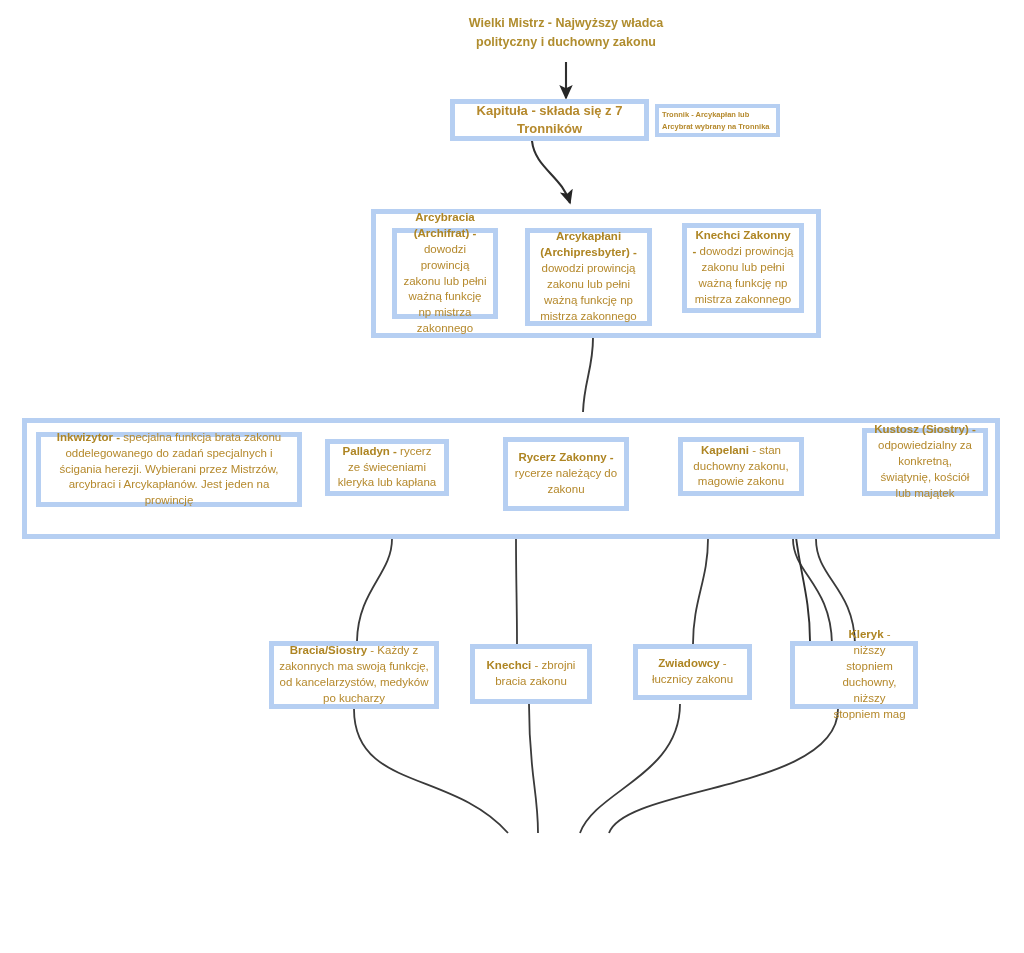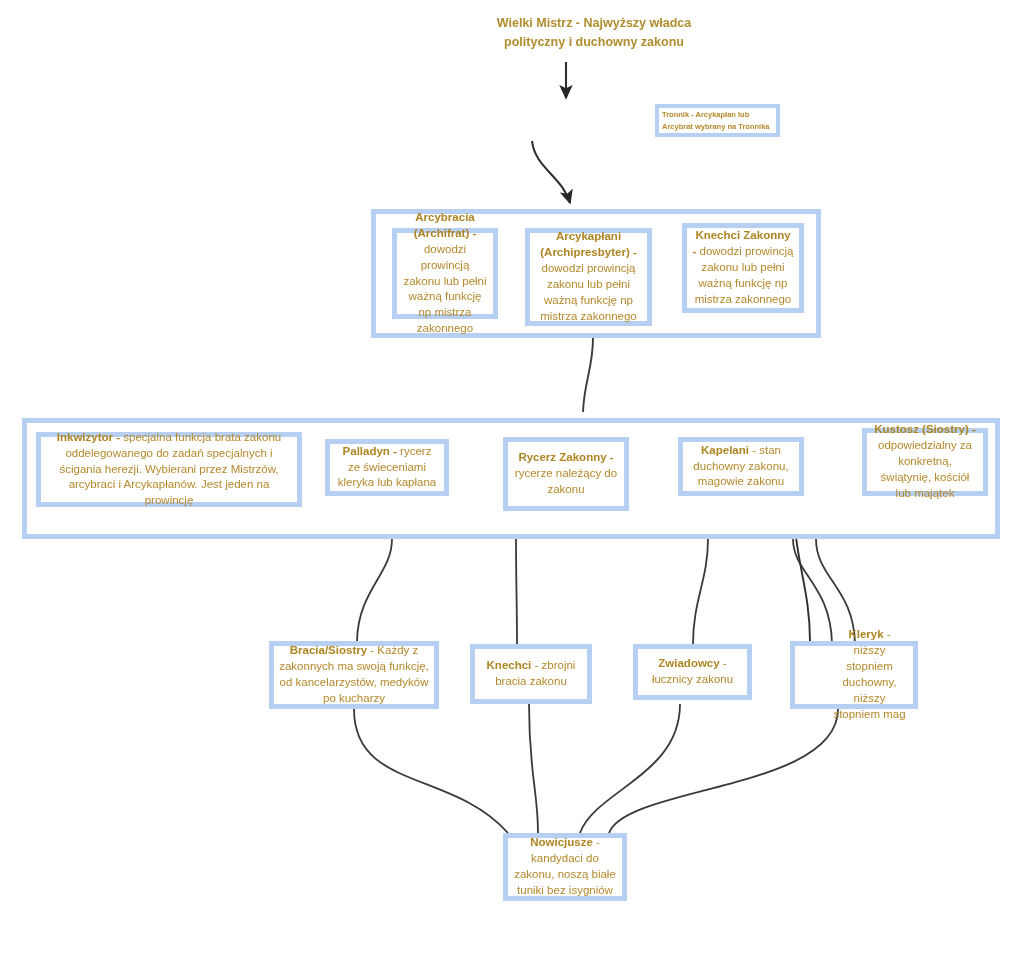--- a/index.html
+++ b/index.html
@@ -56,21 +56,20 @@
     z-index: 1;
   }
   .title-free {
     position: absolute;
     color: #b08d2e;
     font-weight: bold;
     font-size: 12.5px;
     line-height: 1.5;
     text-align: center;
     z-index: 2;
-    margin-left: 28px;
   }
   .note {
     position: absolute;
     box-sizing: border-box;
     border: 4px solid #b6cff2;
     background: #ffffff;
     color: #b5892c;
     font-weight: bold;
     font-size: 7.5px;
     line-height: 1.55;
@@ -123,20 +122,23 @@
 
     <path d="M680,704 C680,775 596,790 580,833" stroke="#3a3a3a" stroke-width="1.8" fill="none"></path>
 
     <path d="M838,709 C838,790 626,786 609,833" stroke="#3a3a3a" stroke-width="1.8" fill="none"></path>
   </svg>
 
   <div class="title-free" style="left:466px; top:14px; width:200px;">
     <span>Wielki Mistrz - Najwyższy władca polityczny i duchowny zakonu</span>
   </div>
 
+  <div class="node kapitula" style="left:450px; top:99px; width:199px; height:42px;">
+    <span class="t">Kapituła - składa się z 7 Tronników</span>
+  </div>
 
   <div class="note" style="left:655px; top:104px; width:125px; height:33px;">
     <span class="t">Tronnik - Arcykapłan lub Arcybrat wybrany na Tronnika</span>
   </div>
 
   <div class="group" style="left:371px; top:209px; width:450px; height:129px;"></div>
 
   <div class="node" style="left:392px; top:228px; width:106px; height:91px;">
     <span class="t">
       <b>Arcybracia (Archifrat) -</b><span> dowodzi prowincją zakonu lub pełni ważną funkcję np mistrza zakonnego</span>
@@ -204,19 +206,14 @@
       <b>Zwiadowcy</b><span> - łucznicy zakonu</span>
     </span>
   </div>
 
   <div class="node" style="left:790px; top:641px; width:128px; height:68px;padding-left:36px;">
     <span class="t">
       <b>Kleryk</b><span> - niższy stopniem duchowny, niższy stopniem mag</span>
     </span>
   </div>
 
-  <div class="node" style="left:503px; top:833px; width:124px; height:68px;">
-    <span class="t">
-      <b>Nowicjusze</b><span> - kandydaci do zakonu, noszą białe tuniki bez isygniów</span>
-    </span>
-  </div>
 
 </div>
 
 </body></html>

